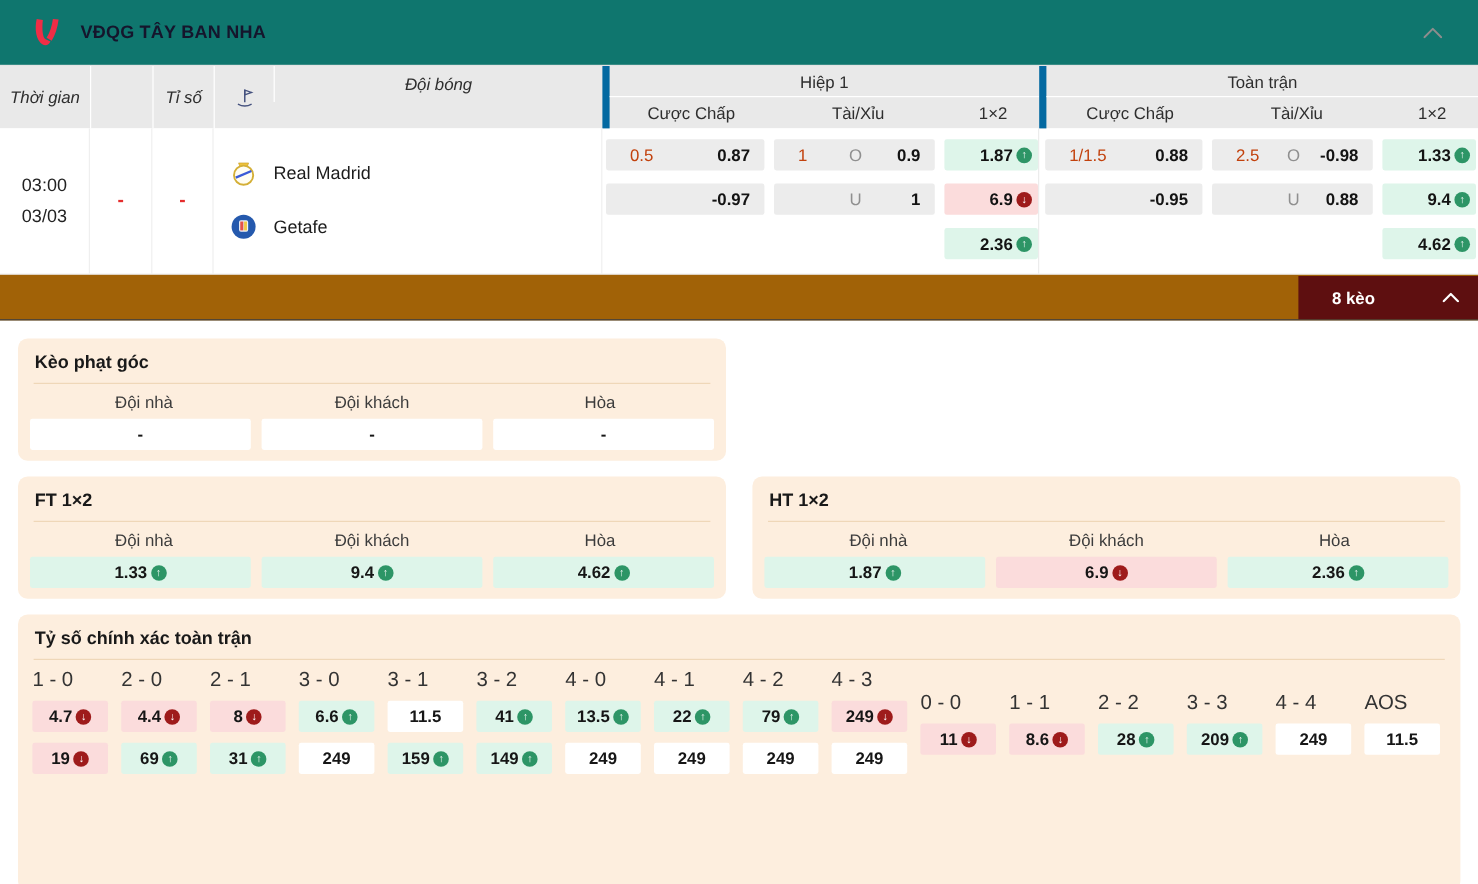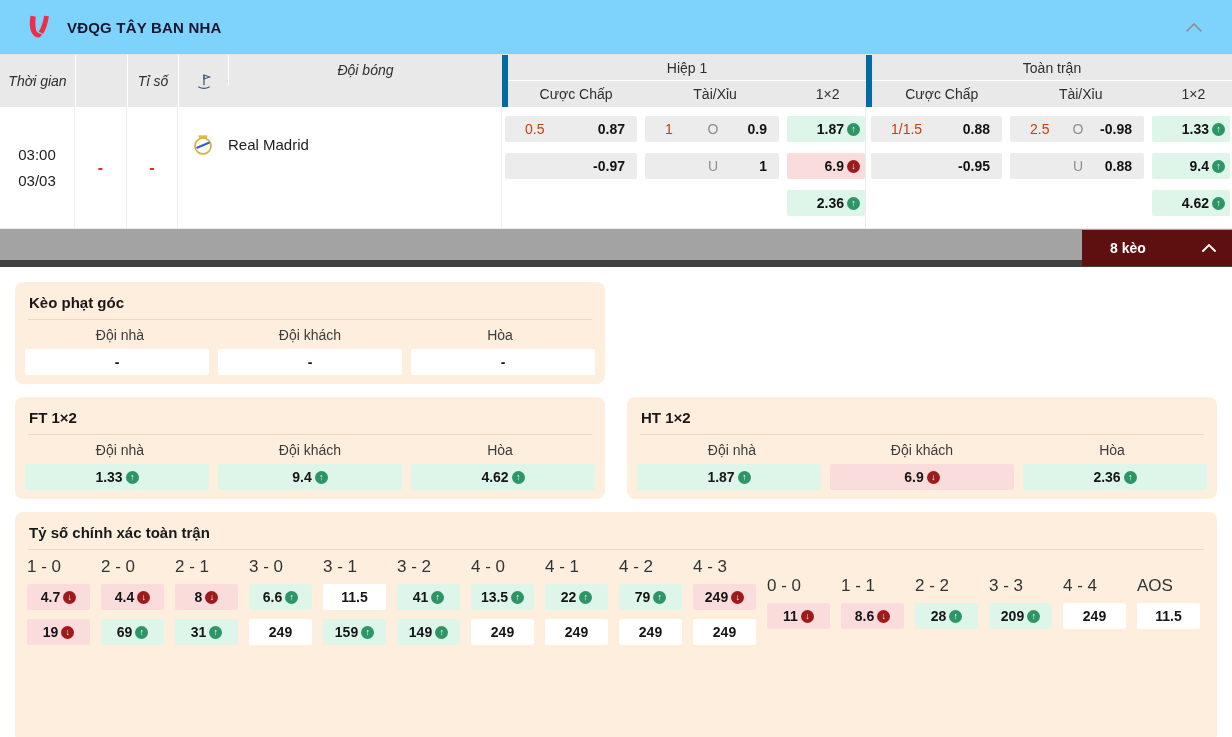--- a/index.html
+++ b/index.html
@@ -1,20 +1,20 @@
 <!DOCTYPE html>
 <html><head>
 <meta charset="utf-8">
 <style>
   * { box-sizing: border-box; margin: 0; padding: 0; }
   html,body { width:1232px; height:737px; overflow:hidden; background:#fff;
     font-family:"Liberation Sans", sans-serif; color:#1f1f1f; }
 
   
-  .topbar { height:55px; border-bottom:1px solid #e4e4e4; display:flex; align-items:center; padding:0 30px 0 24px; background:#7dd3fc; }
+  .topbar { height:55px; border-bottom:1px solid #e4e4e4; display:flex; align-items:center; padding:0 30px 0 24px; background:#0f766e; }
   .topbar .title { font-size:15px; font-weight:700; color:#15152c; margin-left:13px; letter-spacing:.2px; }
   .topbar .chev { margin-left:auto; cursor:pointer; display:flex; align-items:center; }
 
   
   .thead { height:52px; background:#e9e9e9; display:flex; font-size:14px; color:#2e2e2e; }
   .th-left { display:flex;font-style:italic; }
   .thc { display:flex; align-items:center; justify-content:center; border-left:1px solid #fff; }
   .thc:first-child { border-left:none; }
   .thc.time { width:75px; } .thc.s1 { width:52px; } .thc.s2 { width:51px; }
   .thc.flag { width:50px; } .thc.team { width:274px; }
@@ -56,21 +56,21 @@
   .line { color:#c2410c; }
   .val { font-weight:700; color:#131313; }
   .ou .val { min-width:40px; text-align:right; }
   .x12 .ocell { justify-content:flex-end; padding:0 5px 0 6px; }
 
   .arr { display:inline-flex; width:13px; height:13px; border-radius:50%; color:#fff;
     font-size:9px; align-items:center; justify-content:center; margin-left:3px; font-weight:700; flex:0 0 13px; }
   .arr.up { background:#2d9566; } .arr.down { background:#9e1b1b; }
 
   
-  .keo-row { height:38px; border-bottom:7px solid #404040; display:flex; justify-content:flex-end; background:#a3a3a3; }
+  .keo-row { height:38px; border-bottom:1px solid #404040; display:flex; justify-content:flex-end; background:#a16207; }
   .keo-btn { width:150px; height:36px; margin-top:1px; background:#5e0f10; color:#fff; border:none;
     font-family:inherit; font-size:14px; font-weight:700; display:flex; align-items:center;
     justify-content:space-between; padding:0 16px 0 28px; cursor:pointer; }
 
   
   .panels { padding-top:15px; }
   .panel { background:#fdeede; border-radius:8px; margin-left:15px; }
   .panel .ptitle { font-size:15px; font-weight:700; color:#191919; padding:12px 14px 8px; }
   .pdivider { height:1px; background:#efd7b8; margin:0 13px; }
   .panel.small { width:590px; height:102px; }
@@ -155,20 +155,31 @@
     <div class="team">
       <span class="crest">
         <svg width="22" height="22" viewBox="0 0 22 22">
           <path d="M6.8 2.8 h8.4 l-1.1 3 h-6.2 z" fill="#eec23d" stroke="#c79a1e" stroke-width="0.5"></path>
           <circle cx="11" cy="13" r="8" fill="#fffdf2" stroke="#d4af37" stroke-width="1.6"></circle>
           <path d="M4.5 15 L17.5 9.5" stroke="#3b5bd6" stroke-width="2"></path>
         </svg>
       </span>
       <span class="tname">Real Madrid</span>
     </div>
+    <div class="team">
+      <span class="crest">
+        <svg width="22" height="22" viewBox="0 0 22 22">
+          <circle cx="11" cy="11" r="10" fill="#2559ad"></circle>
+          <rect x="7.2" y="5.5" width="7.6" height="9.6" rx="1.6" fill="#eef0f5"></rect>
+          <rect x="8.2" y="6.6" width="2.6" height="7.4" fill="#e4514a"></rect>
+          <rect x="11.4" y="6.6" width="2.4" height="7.4" fill="#f0c845"></rect>
+        </svg>
+      </span>
+      <span class="tname">Getafe</span>
+    </div>
   </div>
 
   <div class="ogrp g1">
     <div class="ocol hdp">
       <div class="ocell graybg">
         <span class="line">0.5</span>
           <span class="val">0.87</span>
       </div>
       <div class="ocell graybg">
         <span class="line"></span>

